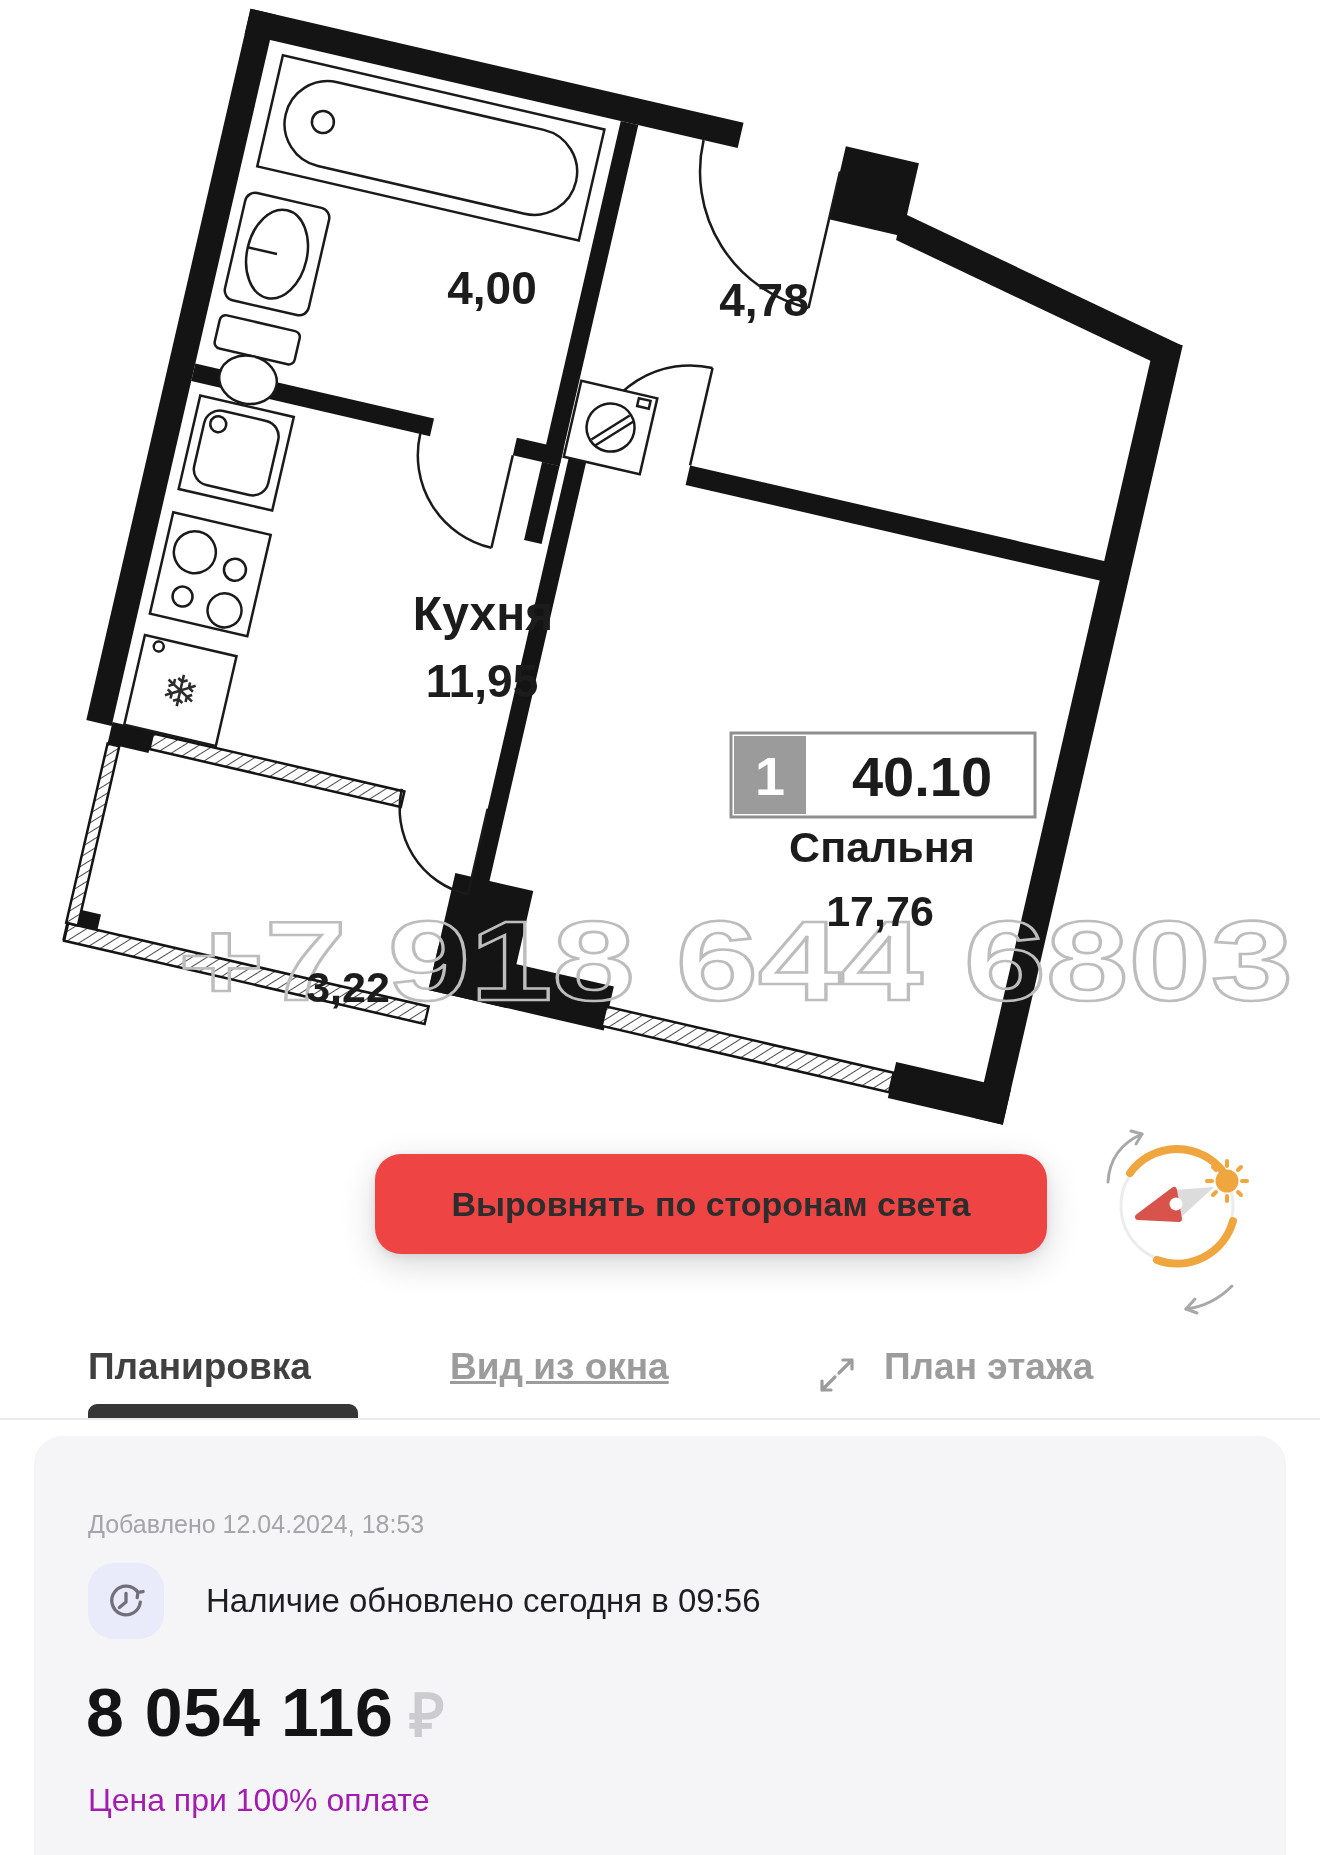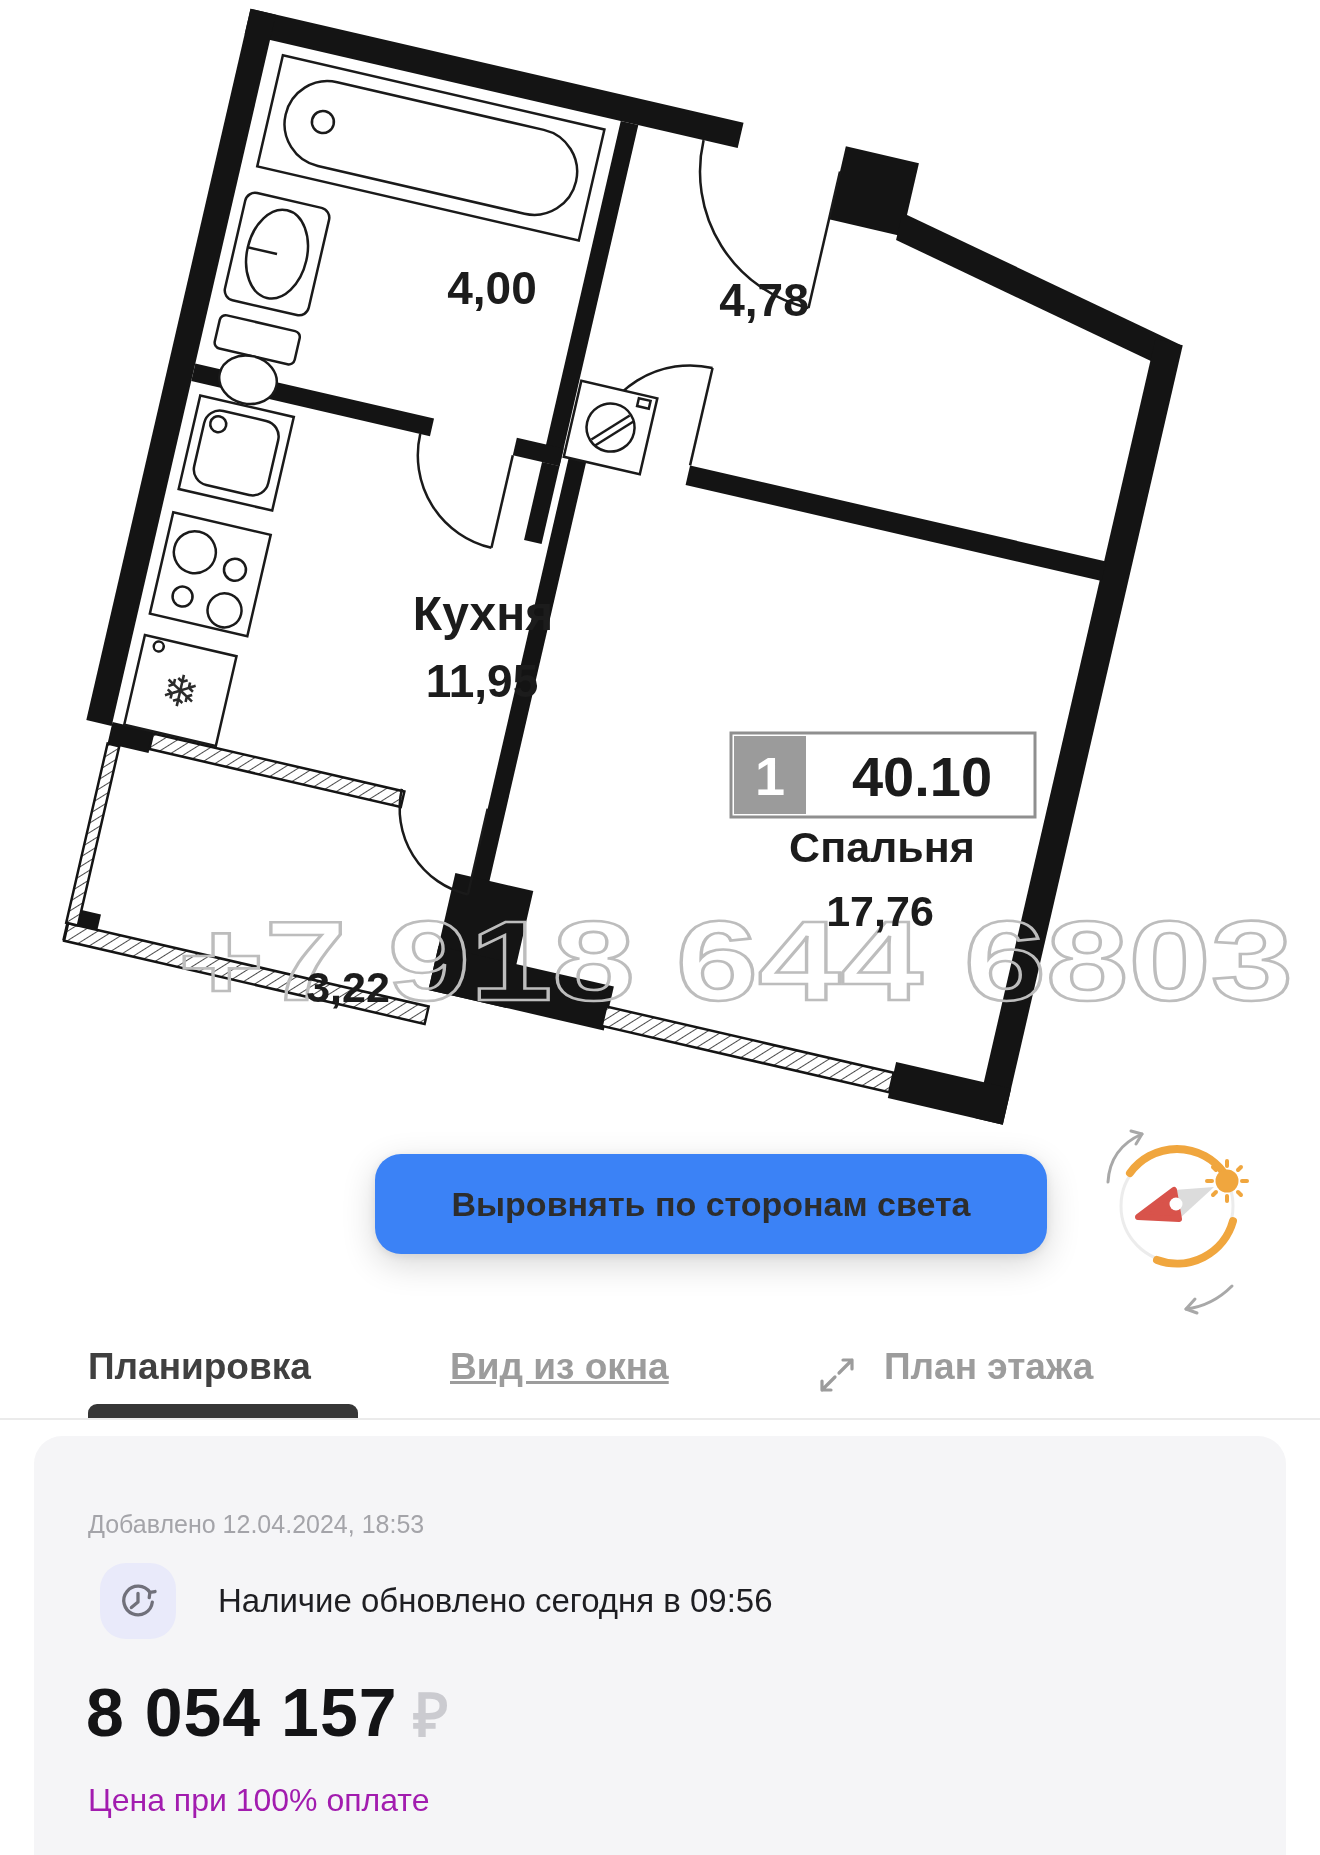--- a/index.html
+++ b/index.html
@@ -9,21 +9,21 @@
     -webkit-font-smoothing:antialiased;
   }
   .abs{position:absolute;}
   
   #plan-svg{left:0;top:0;}
   .plan-label{font-family:"Liberation Sans",sans-serif;font-weight:700;fill:#1c1c1c;}
   .wm{font-family:"Liberation Sans",sans-serif;font-weight:700;fill:none;stroke:#bdbdbd;stroke-width:2.6px;}
   
   .align-btn{
     left:375px;top:1154px;width:672px;height:100px;border-radius:26px;
-    background:#3b82f6;box-shadow:0 10px 34px rgba(0,0,0,.16),0 2px 8px rgba(0,0,0,.08);
+    background:#ef4444;box-shadow:0 10px 34px rgba(0,0,0,.16),0 2px 8px rgba(0,0,0,.08);
     display:flex;align-items:center;justify-content:center;
     font-size:34px;font-weight:700;color:#2d2d2d;border:none;cursor:pointer;
   }
   
   #compass{left:1090px;top:1120px;}
   
   .tab{position:absolute;top:1346px;font-size:37px;font-weight:700;white-space:nowrap;cursor:pointer;}
   .tab.active{color:#404040;}
   .tab.inactive{color:#9c9c9c;}
   #tab-plan{left:88px;}
@@ -31,21 +31,21 @@
   #tab-floor{left:884px;}
   #expand-ic{left:812px;top:1350px;}
   .tab-indicator{left:88px;top:1404px;width:270px;height:15px;background:#363636;border-radius:9px 9px 0 0;}
   .tabs-divider{left:0;top:1418px;width:1320px;height:2px;background:#ebebeb;}
   
   .card{
     left:34px;top:1436px;width:1252px;height:419px;background:#f5f5f7;
     border-radius:28px 28px 0 0;
   }
   .added{left:54px;top:74px;font-size:25px;color:#a4a4a9;position:absolute;}
-  .avail-row{position:absolute;left:66px;top:127px;display:flex;align-items:center;}
+  .avail-row{position:absolute;left:54px;top:127px;display:flex;align-items:center;}
   .clock-wrap{width:76px;height:76px;border-radius:26px;background:#e9eafa;display:flex;align-items:center;justify-content:center;}
   .avail-text{margin-left:42px;font-size:33px;font-weight:500;color:#1e1e22;}
   .price-row{position:absolute;left:52px;top:236px;display:flex;align-items:baseline;}
   .price{font-size:68px;font-weight:800;color:#141416;letter-spacing:1px;}
   .ruble{font-size:60px;font-weight:700;color:#cbcbd0;margin-left:16px;}
   .price-note{position:absolute;left:54px;top:346px;font-size:32px;font-weight:500;color:#a21caf;}
 </style>
 </head>
 <body>
 
@@ -201,18 +201,18 @@
           <path d="M 30.8 12.2 A 13 13 0 1 0 33 21"></path>
           <path d="M 30.8 12.2 L 35.5 11.4 M 30.8 12.2 L 30.2 17"></path>
           <path d="M 20 21 L 20 13 M 20 21 L 14 26"></path>
         </g>
       </svg>
     </div>
     <div class="avail-text">Наличие обновлено сегодня в 09:56</div>
   </div>
 
   <div class="price-row">
-    <span class="price">8 054 157</span>
+    <span class="price">8 054 116</span>
     <span class="ruble">₽</span>
   </div>
 
   <div class="price-note">Цена при 100% оплате</div>
 </div>
 
 </body></html>

